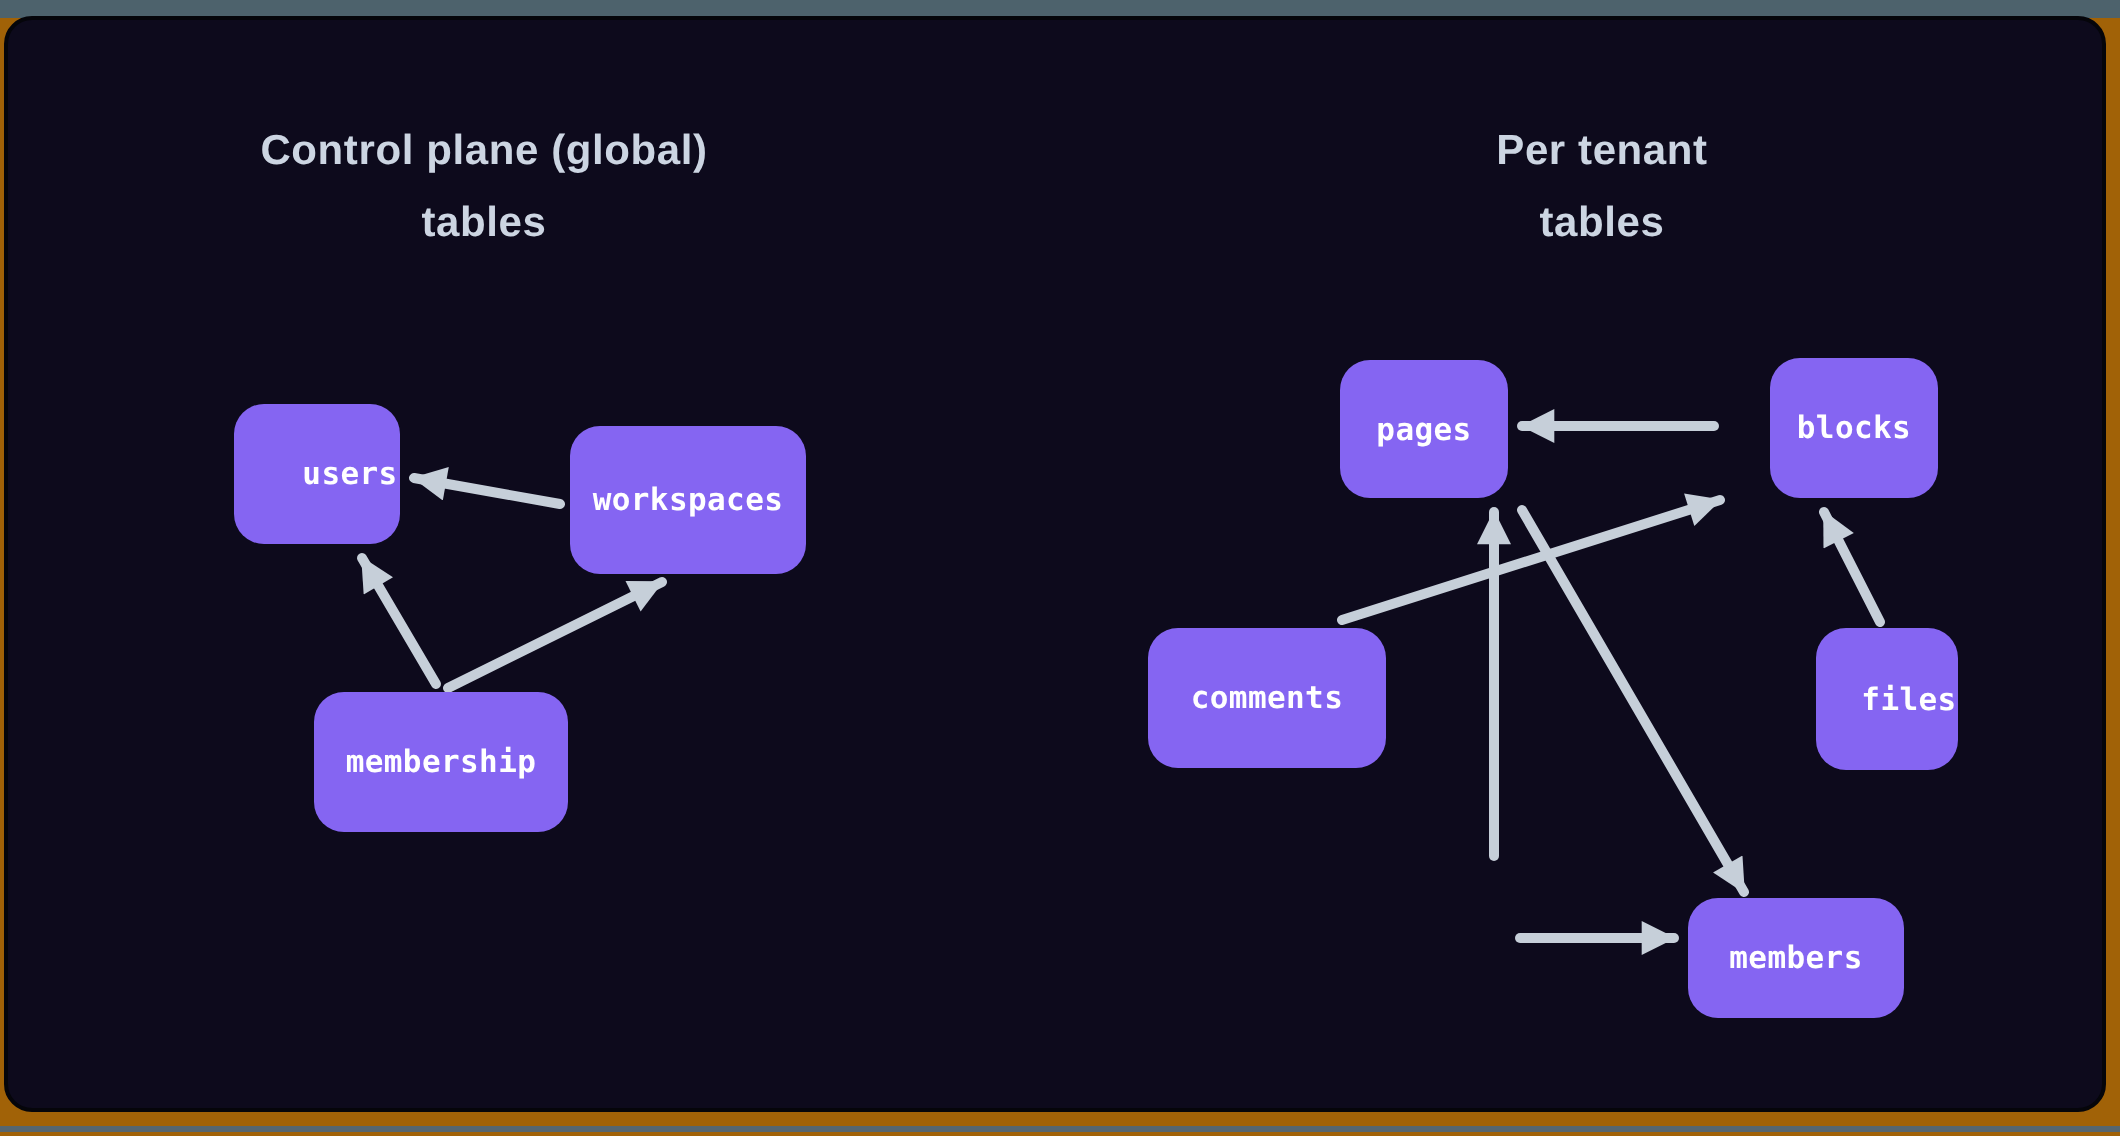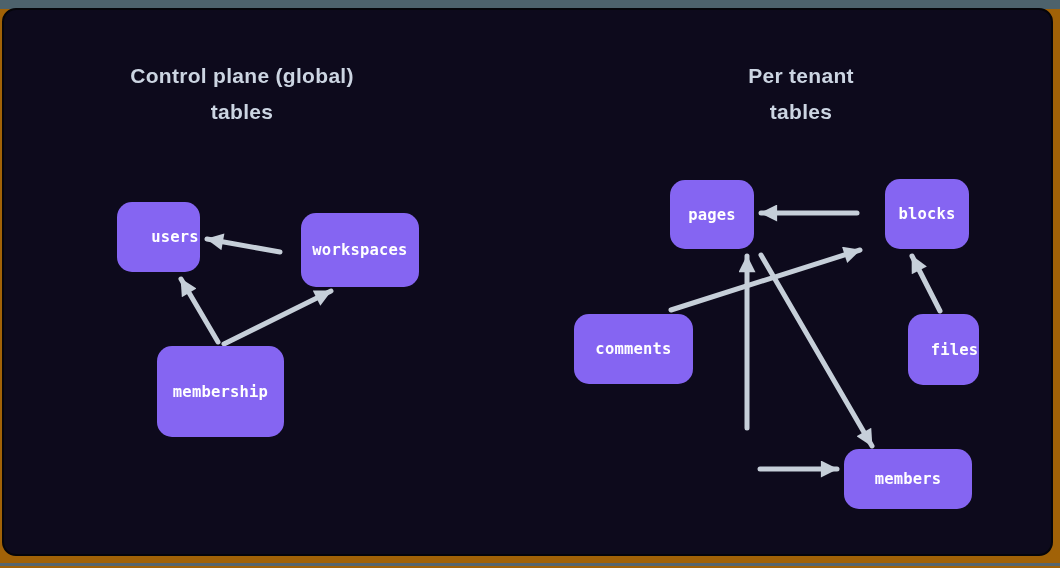--- a/index.html
+++ b/index.html
@@ -113,21 +113,21 @@
       <line x1="857" y1="213" x2="761" y2="213" marker-end="url(#ah)"></line>
       <line x1="671" y1="310" x2="860" y2="250" marker-end="url(#ah)"></line>
       <line x1="940" y1="311" x2="912" y2="256" marker-end="url(#ah)"></line>
       <line x1="747" y1="428" x2="747" y2="256" marker-end="url(#ah)"></line>
       <line x1="761" y1="255" x2="872" y2="446" marker-end="url(#ah)"></line>
       <line x1="760" y1="469" x2="837" y2="469" marker-end="url(#ah)"></line>
     </svg>
 
   <div id="nodes-layer">
       <div class="node" style="left: 117px; top: 202px; width: 83px; height: 70px; padding-left: 33px;">users</div>
-      <div class="node" style="left: 285px; top: 213px; width: 118px; height: 74px; margin-left: 16px;">workspaces</div>
-      <div class="node" style="left: 157px; top: 346px; width: 127px; height: 91px;">membership</div>
+      <div class="node" style="left: 285px; top: 213px; width: 118px; height: 74px;">workspaces</div>
+      <div class="node" style="left: 157px; top: 346px; width: 127px; height: 70px;">membership</div>
       <div class="node" style="left: 670px; top: 180px; width: 84px; height: 69px;">pages</div>
       <div class="node" style="left: 863px; top: 179px; width: 84px; height: 70px; margin-left: 22px;">blocks</div>
       <div class="node" style="left: 574px; top: 314px; width: 119px; height: 70px;">comments</div>
       <div class="node" style="left: 908px; top: 314px; width: 71px; height: 71px; padding-left: 22px;">files</div>
-      <div class="node" style="left: 844px; top: 449px; width: 128px; height: 60px;">members</div>
+      <div class="node" style="left: 844px; top: 449px; width: 108px; height: 60px;">members</div>
     </div>
 </div>
 
 </body></html>

